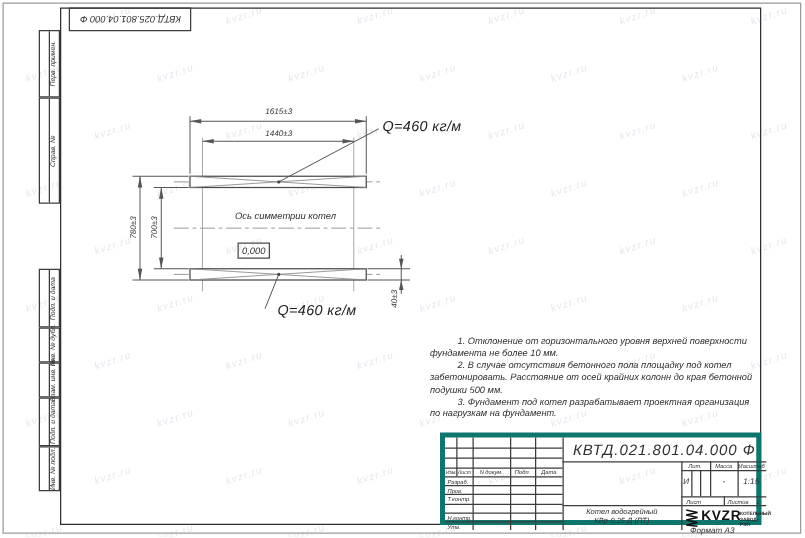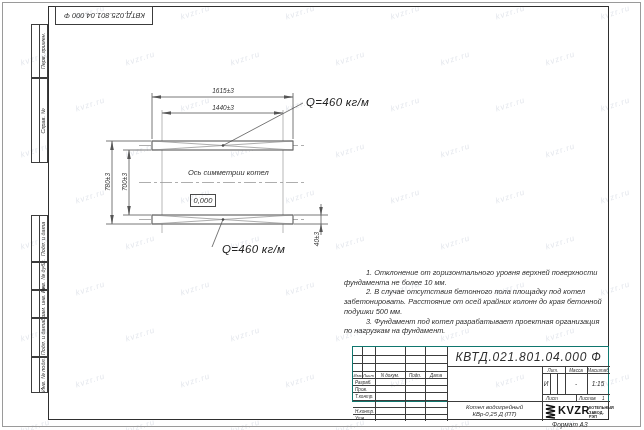--- a/index.html
+++ b/index.html
@@ -18,22 +18,22 @@
            transform:translate(-50%,-50%);white-space:nowrap;}
   .dimtext.rot{transform:translate(-50%,-50%) rotate(-90deg);}
   .qlabel{position:absolute;font:italic 11.5px "Liberation Sans",sans-serif;color:#222;
           letter-spacing:.3px;white-space:nowrap;}
   .tbtext{position:absolute;font:italic 4.6px "Liberation Sans",sans-serif;color:#2f2f2f;
           white-space:nowrap;}
   .cent{transform:translate(-50%,-50%);}
   #notes{position:absolute;left:344px;top:268px;width:258px;
          font:italic 7.4px/9.7px "Liberation Sans",sans-serif;color:#2f2f2f;}
   #notes p{margin:0;text-indent:22px;}
-  #titleblock{position:absolute;left:352px;top:346px;width:257px;height:56px;
-              border:1px solid #0f766e;box-sizing:border-box;background:rgba(255,255,255,.0);padding-left:42px;}
+  #titleblock{position:absolute;left:352px;top:346px;width:257px;height:74px;
+              border:4px solid #0f766e;box-sizing:border-box;background:rgba(255,255,255,.0);padding-left:42px;}
 </style>
 </head>
 <body>
 
 <div id="sheet">
 
   <div id="watermarks" class="abs" style="left:0;top:0;width:644px;height:430px;z-index:1;pointer-events:none;">
       <span class="wm" style="left: -30px; top: 8px;">kvzr.ru</span>
       <span class="wm" style="left: 75px; top: 8px;">kvzr.ru</span>
       <span class="wm" style="left: 180px; top: 8px;">kvzr.ru</span>

